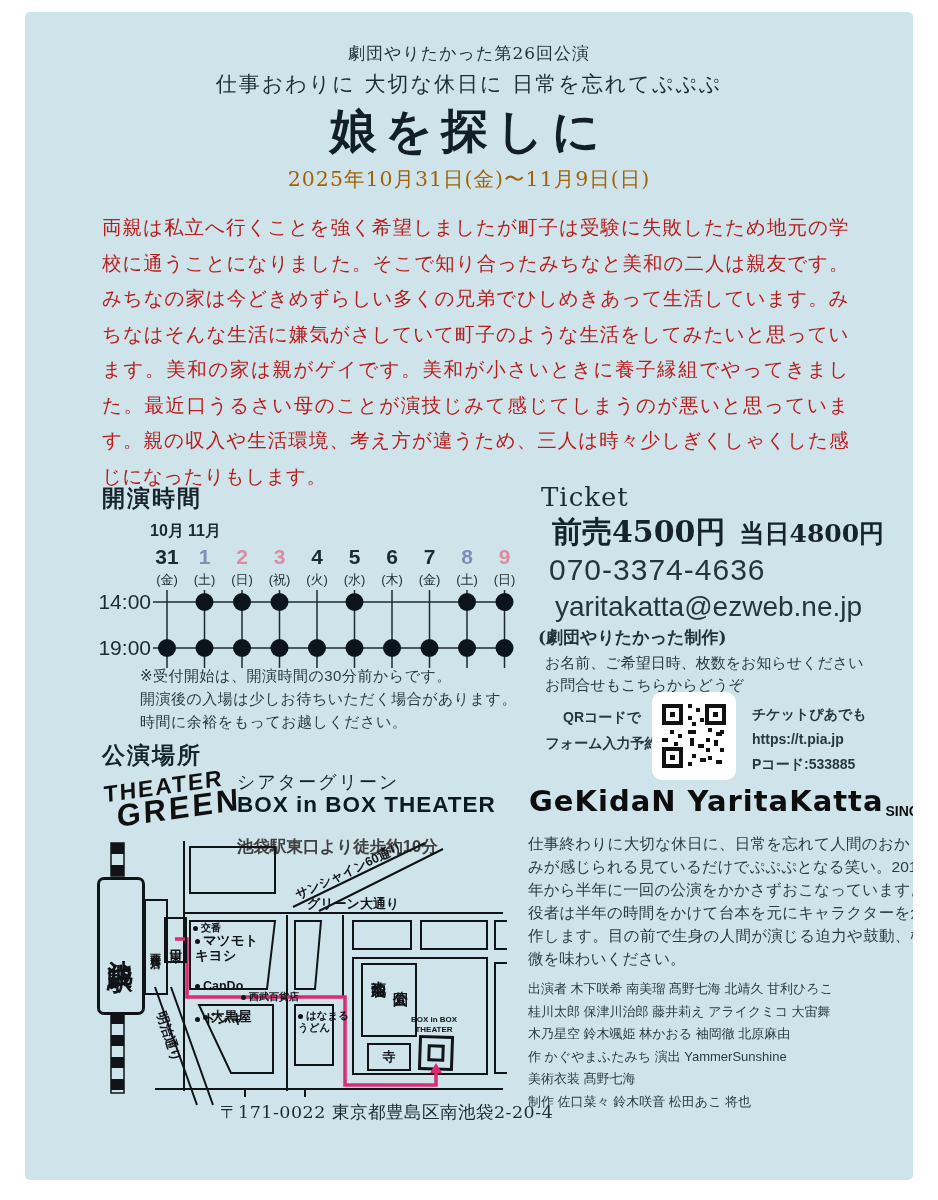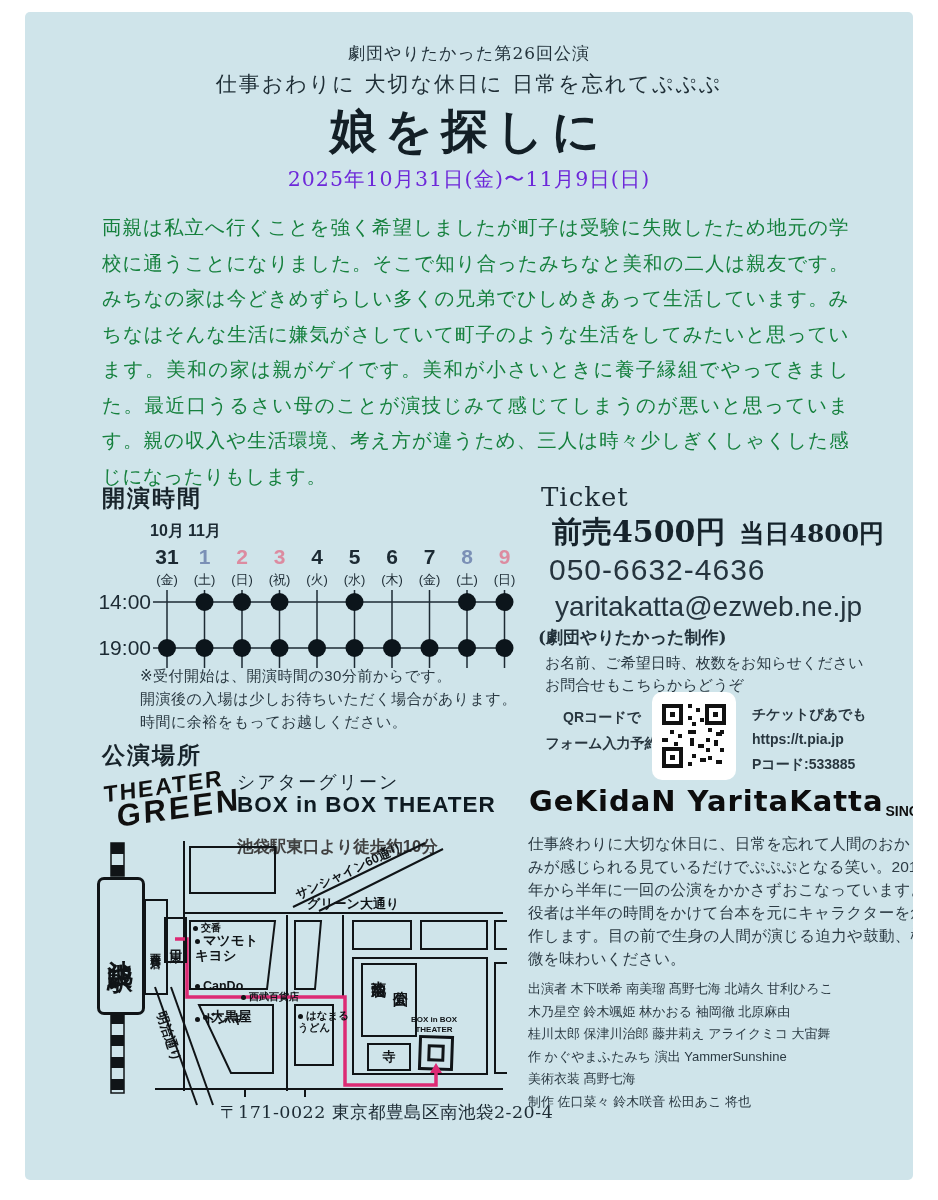--- a/index.html
+++ b/index.html
@@ -12,25 +12,25 @@
     position:absolute;left:25px;top:12px;width:888px;height:1168px;
     background:#cfe4ea;border-radius:5px;overflow:hidden;
   }
   .abs{position:absolute;}
   .center{left:0;width:100%;text-align:center;}
   .serif{font-family:"DejaVu Serif","Liberation Serif",serif;}
 
   .production{top:30px;font-size:17px;letter-spacing:1px;color:#22313a;}
   .tagline{top:58px;font-size:21px;letter-spacing:2px;font-weight:500;color:#1e2d35;}
   .title{top:88px;font-size:47px;font-weight:700;letter-spacing:8px;color:#131f26;}
-  .dates{top:153px;font-size:20.5px;letter-spacing:1px;color:#6d28d9;}
+  .dates{top:153px;font-size:20.5px;letter-spacing:1px;color:#a16207;}
 
   .synopsis{
     left:77px;top:198px;width:747px;font-size:19.5px;line-height:35.5px;
-    text-align:justify;color:#15803d;letter-spacing:0.5px;
+    text-align:justify;color:#b91c1c;letter-spacing:0.5px;
   }
 
   .sec-heading{font-size:23px;font-weight:700;color:#18242b;letter-spacing:2px;}
   .h-kaien{left:77px;top:471px;}
   .h-basho{left:77px;top:728px;}
 
   #schedule-box{left:72px;top:506px;width:420px;height:158px;}
   .notes{left:115px;top:652px;font-size:15px;line-height:23px;color:#2a3942;letter-spacing:0.5px;}
 
   
@@ -154,21 +154,21 @@
   <div class="abs notes">
     <div>※受付開始は、開演時間の30分前からです。</div>
     <div>開演後の入場は少しお待ちいただく場合があります。</div>
     <div>時間に余裕をもってお越しください。</div>
   </div>
 
   <div class="abs serif t-head">Ticket</div>
   <div class="abs serif t-price">
     <span class="adv">前売4500円</span><span class="door">当日4800円</span>
   </div>
-  <div class="abs t-phone">050-6632-4636</div>
+  <div class="abs t-phone">070-3374-4636</div>
   <div class="abs t-email">yaritakatta@ezweb.ne.jp</div>
   <div class="abs serif t-prod">(劇団やりたかった制作)</div>
   <div class="abs t-instr">
     <div>お名前、ご希望日時、枚数をお知らせください</div>
     <div>お問合せもこちらからどうぞ</div>
   </div>
 
   <div class="abs qr-left">
     <div>QRコードで</div>
     <div>フォーム入力予約</div>
@@ -302,20 +302,20 @@
 THEATER</div>
   </div>
   <div class="abs serif map-address">〒171-0022 東京都豊島区南池袋2-20-4</div>
 
   <div class="abs gk-logo">
     <span class="main">GeKidaN YaritaKatta</span><span class="since">SINCE2013</span>
   </div>
   <div class="abs gk-about">仕事終わりに大切な休日に、日常を忘れて人間のおかしみが感じられる見ているだけでぷぷぷとなる笑い。2013年から半年に一回の公演をかかさずおこなっています。役者は半年の時間をかけて台本を元にキャラクターを創作します。目の前で生身の人間が演じる迫力や鼓動、機微を味わいください。</div>
   <div class="abs gk-credits">
     <div>出演者 木下咲希 南美瑠 髙野七海 北靖久 甘利ひろこ</div>
+    <div>桂川太郎 保津川治郎 藤井莉え アライクミコ 大宙舞</div>
     <div>木乃星空 鈴木颯姫 林かおる 袖岡徹 北原麻由</div>
-    <div>桂川太郎 保津川治郎 藤井莉え アライクミコ 大宙舞</div>
     <div>作 かぐやまふたみち  演出 YammerSunshine</div>
     <div>美術衣装 髙野七海</div>
     <div>制作 佐口菜々 鈴木咲音 松田あこ 将也</div>
   </div>
 
 </div>
 
 </body></html>

